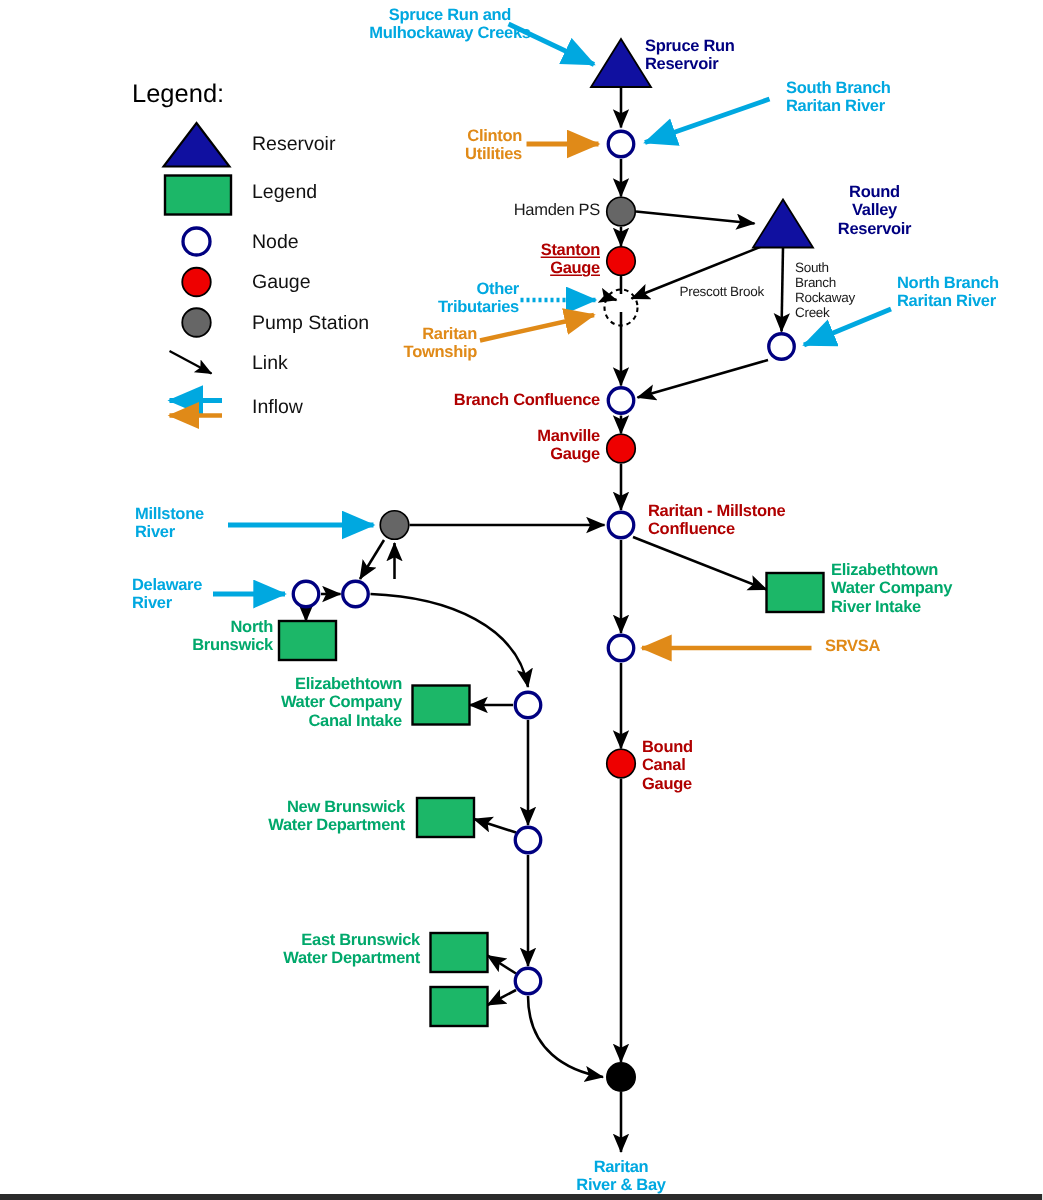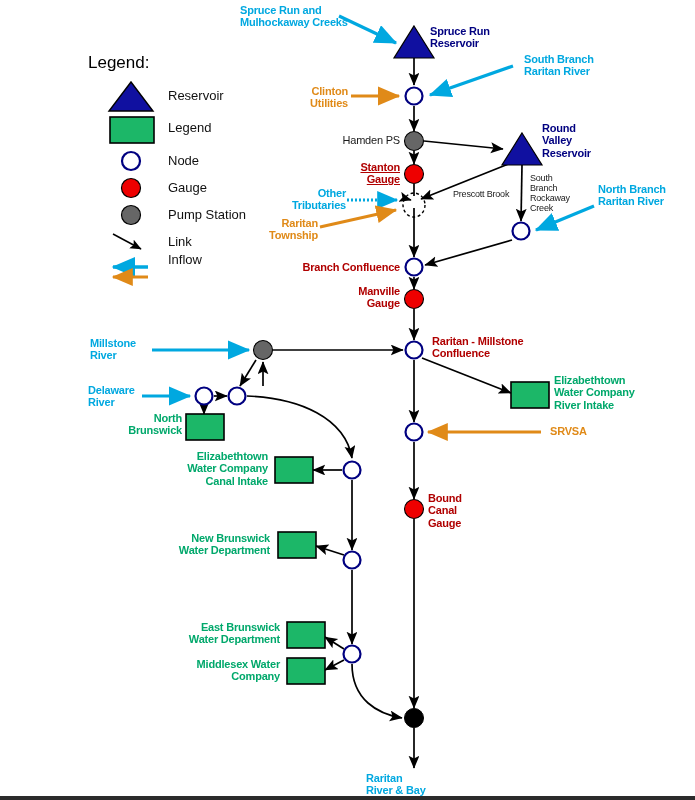--- a/index.html
+++ b/index.html
@@ -31,21 +31,21 @@
     white-space: pre-line;
     letter-spacing: -0.2px;
   }
   .lbl.cyan   { color: #00A8E0; }
   .lbl.orange { color: #E08A18; }
   .lbl.navy   { color: #000080; }
   .lbl.green  { color: #00A86B; }
   .lbl.dkred  { color: #B00000; }
   .lbl.black  { color: #1a1a1a; font-weight: normal; }
   .lbl.tiny   { font-size: 9px; font-weight: normal; color: #1a1a1a; }
-  .lbl.c      { }
+  .lbl.c      { text-align: center; }
   .lbl.r      { text-align: right; }
   .lbl.l      { text-align: left; }
 
   .legend-title {
     position: absolute;
     left: 88px; top: 53px;
     font-size: 17px;
     font-weight: normal;
     color: #000000;
     font-family: "Liberation Sans", sans-serif;
@@ -238,21 +238,21 @@
     </g>
   </svg>
 
   <div class="legend-title">Legend:</div>
   <div class="legend-text" style="left:168px; top:88px;">Reservoir</div>
   <div class="legend-text" style="left:168px; top:120px;">Legend</div>
   <div class="legend-text" style="left:168px; top:153px;">Node</div>
   <div class="legend-text" style="left:168px; top:180px;">Gauge</div>
   <div class="legend-text" style="left:168px; top:207px;">Pump Station</div>
   <div class="legend-text" style="left:168px; top:234px;">Link</div>
-  <div class="legend-text" style="left:168px; top:252px;">Inflow</div>
+  <div class="legend-text" style="left:168px; top:263px;">Inflow</div>
 
   <div class="lbl cyan c" style="left:240px; top:4px;  width:120px;">Spruce Run and
 Mulhockaway Creeks</div>
   <div class="lbl navy l" style="left:430px; top:25px; width:110px;">Spruce Run
 Reservoir</div>
   <div class="lbl cyan l" style="left:524px; top:53px; width:110px;">South Branch
 Raritan River</div>
   <div class="lbl orange r" style="left:286px; top:85px; width:62px;">Clinton
 Utilities</div>
   <div class="lbl black r" style="left:320px; top:134px; width:80px;">Hamden PS</div>
@@ -290,19 +290,17 @@
   <div class="lbl green r" style="left:146px; top:450px; width:122px;">Elizabethtown
 Water Company
 Canal Intake</div>
   <div class="lbl dkred l" style="left:428px; top:492px; width:60px;">Bound
 Canal
 Gauge</div>
   <div class="lbl green r" style="left:148px; top:532px; width:122px;">New Brunswick
 Water Department</div>
   <div class="lbl green r" style="left:158px; top:621px; width:122px;">East Brunswick
 Water Department</div>
-  <div class="lbl green r" style="left:158px; top:658px; width:122px;">Middlesex Water
-Company</div>
   <div class="lbl cyan c" style="left:366px; top:772px; width:96px;">Raritan
 River &amp; Bay</div>
 
   <div class="bottombar"></div>
 </div>
 
 </body></html>

